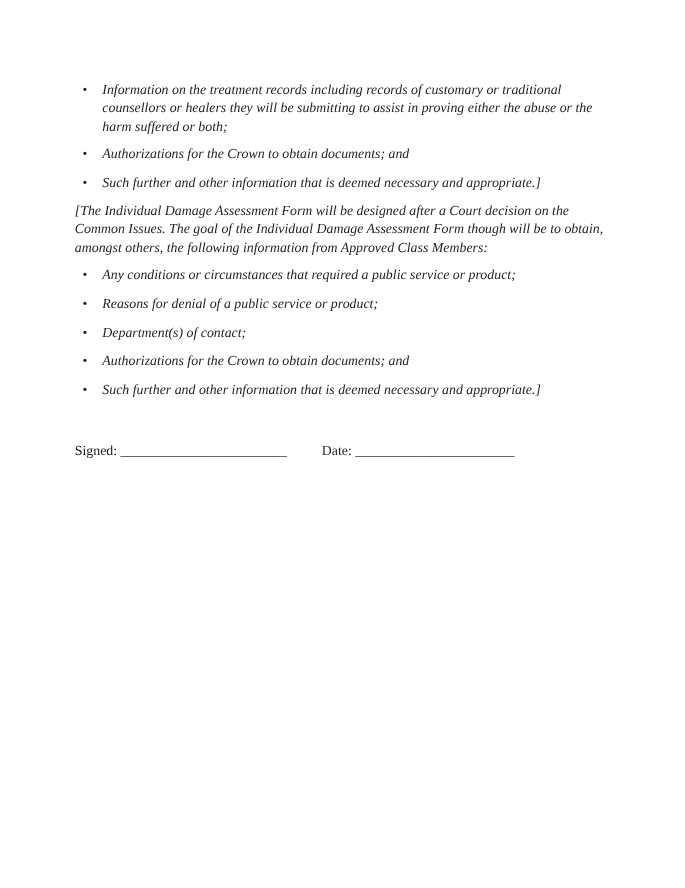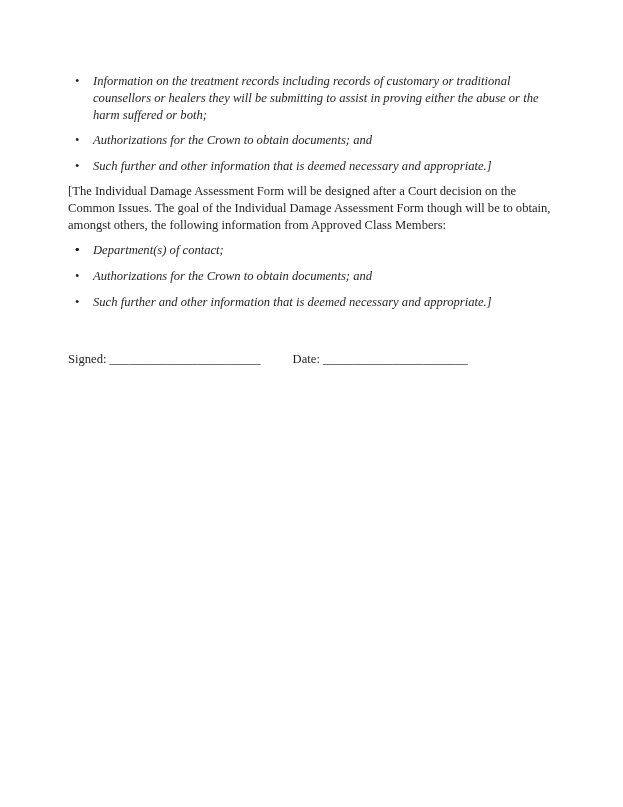--- a/index.html
+++ b/index.html
@@ -37,20 +37,21 @@
   .marker {
     position: absolute;
     left: 7px;
     top: 0;
     font-style: normal;
   }
   p.para {
     margin: 0 0 6px 0;
   }
   p.para.italic {
+    font-style: italic;
     margin-bottom: 9px;
   }
   .signature {
     margin-top: 40px;
     white-space: nowrap;
   }
   .sig-part .line {
     margin-left: 3px;
     letter-spacing: 0;
     text-align: center;
@@ -78,23 +79,25 @@
       <span class="li-text">Such further and other information that is deemed necessary and appropriate.]</span>
     </li>
   </ul>
 
 
   <p class="para italic">[The Individual Damage Assessment Form will be designed after a Court decision on the Common Issues. The goal of the Individual Damage Assessment Form though will be to obtain, amongst others, the following information from Approved Class Members:</p>
 
   <ul class="bullets">
     <li>
       <span class="marker">•</span>
+      <span class="li-text">Any conditions or circumstances that required a public service or product;</span>
     </li>
     <li>
       <span class="marker">•</span>
+      <span class="li-text">Reasons for denial of a public service or product;</span>
     </li>
     <li>
       <span class="marker">•</span>
       <span class="li-text">Department(s) of contact;</span>
     </li>
     <li>
       <span class="marker">•</span>
       <span class="li-text">Authorizations for the Crown to obtain documents; and</span>
     </li>
     <li>

